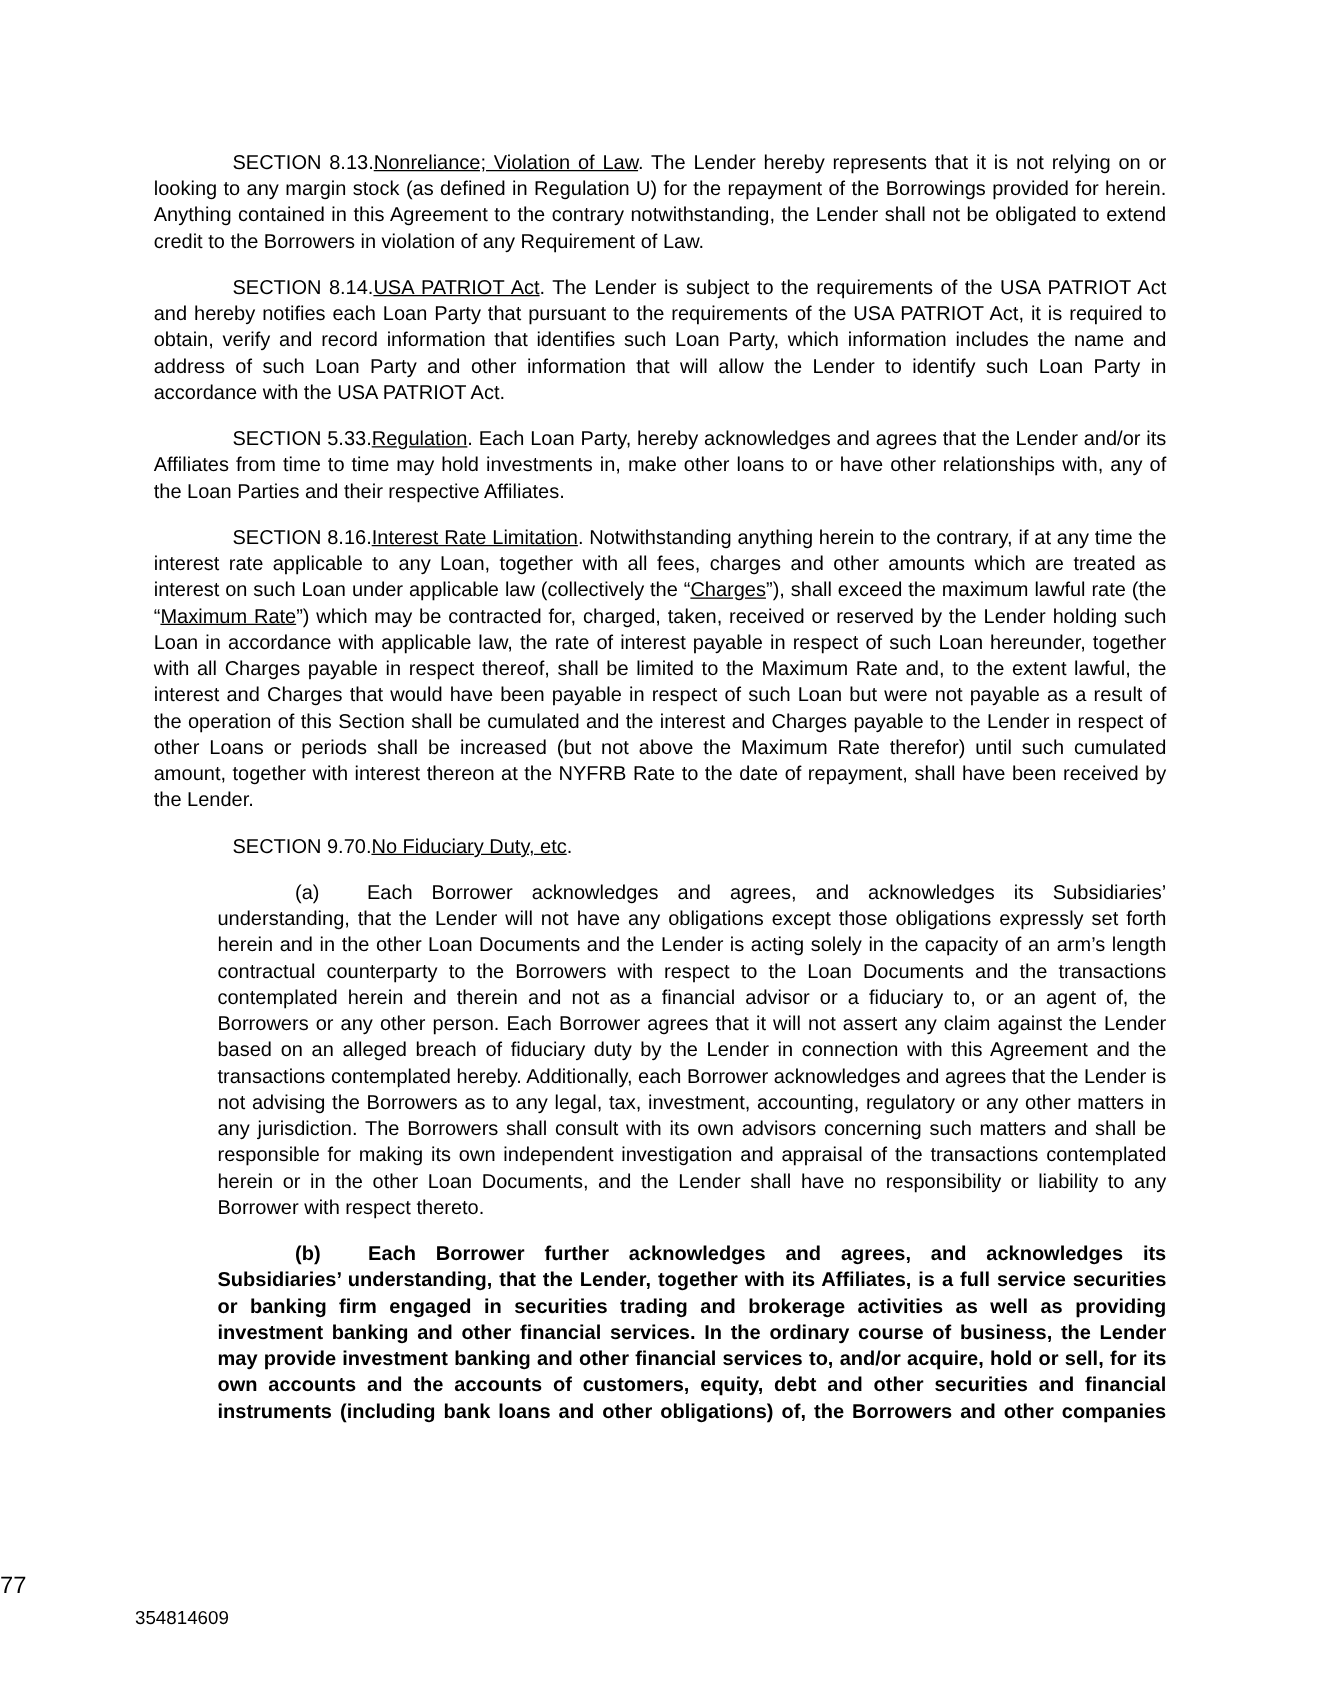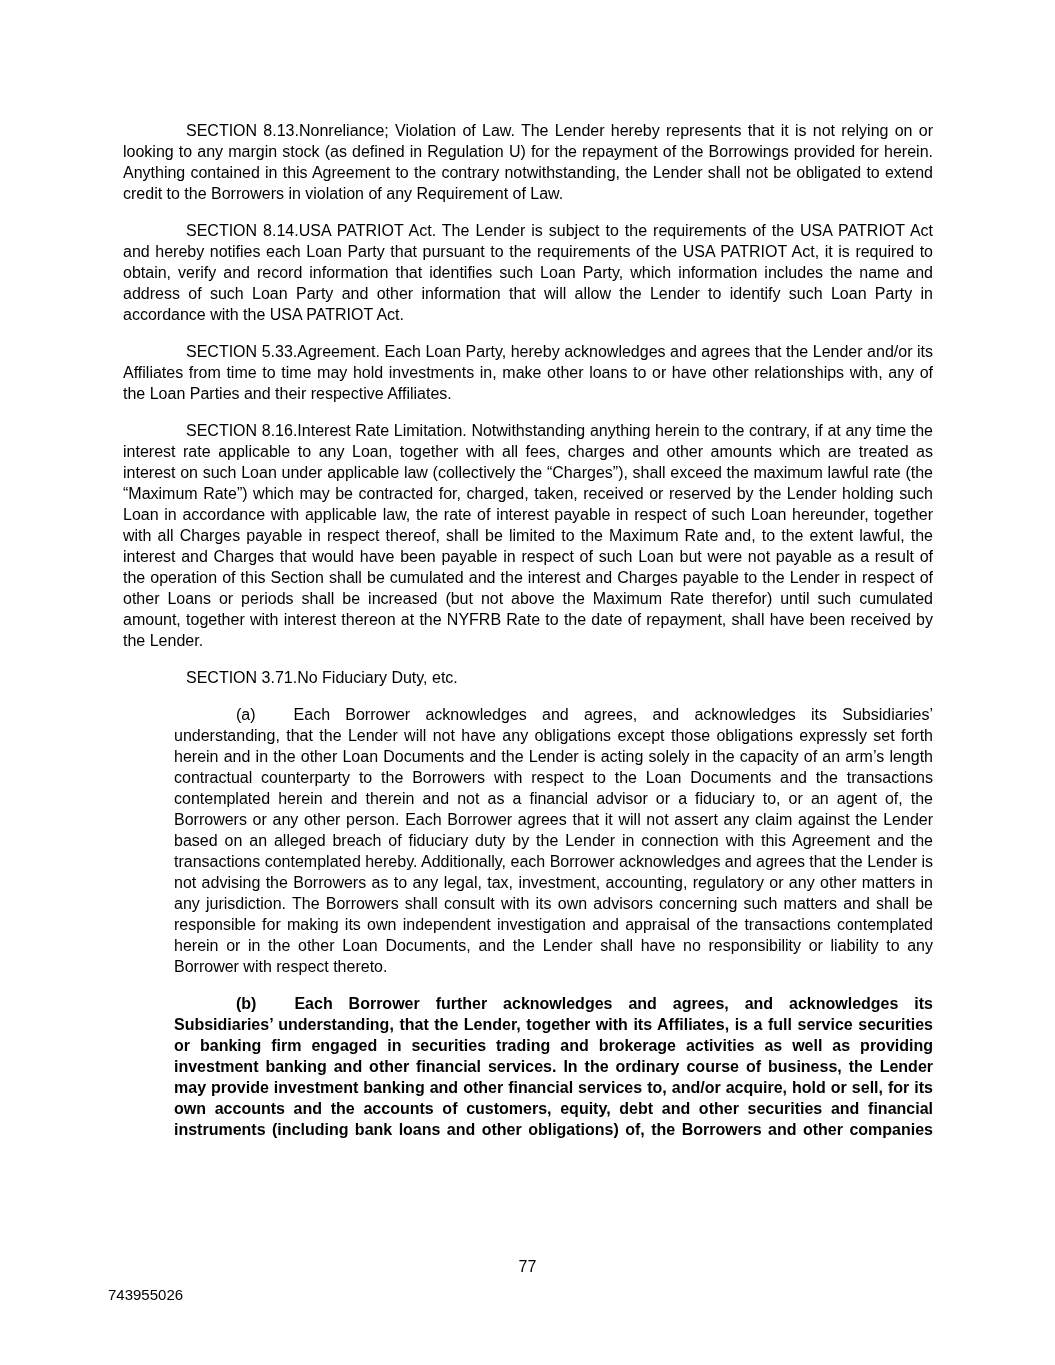--- a/index.html
+++ b/index.html
@@ -17,44 +17,43 @@
     left: 123px;
     top: 120px;
     width: 810px;
     font-size: 16px;
     line-height: 21px;
     text-align: justify;
   }
   .para { margin: 0 0 16px 0; text-indent: 63px; }
   .para.sub { margin-left: 51px; text-indent: 62px; }
   .para.cont { text-align-last: justify; font-weight: bold; }
-  .u { }
+  .u { text-decoration: underline; }
   .tab { display: inline-block; width: 38px; }
   .page-number {
     position: absolute;
     left: 0; right: 0;
     top: 1258px;
-    text-align: center;
-    font-size: 16px;
+    font-size: 19px;
   }
   .doc-id {
     position: absolute;
     left: 108px;
     top: 1286px;
     font-size: 15px;
   }
 </style>
 </head>
 <body>
 
 <div class="page">
   <div class="doc-body" id="doc-body">
       <div class="para section"><span>SECTION 8.13.</span><span class="u">Nonreliance; Violation of Law</span><span>. The Lender hereby represents that it is not relying on or looking to any margin stock (as defined in Regulation U) for the repayment of the Borrowings provided for herein. Anything contained in this Agreement to the contrary notwithstanding, the Lender shall not be obligated to extend credit to the Borrowers in violation of any Requirement of Law.</span></div>
       <div class="para section"><span>SECTION 8.14.</span><span class="u">USA PATRIOT Act</span><span>. The Lender is subject to the requirements of the USA PATRIOT Act and hereby notifies each Loan Party that pursuant to the requirements of the USA PATRIOT Act, it is required to obtain, verify and record information that identifies such Loan Party, which information includes the name and address of such Loan Party and other information that will allow the Lender to identify such Loan Party in accordance with the USA PATRIOT Act.</span></div>
-      <div class="para section"><span>SECTION 5.33.</span><span class="u">Agreement</span><span>. Each Loan Party, hereby acknowledges and agrees that the Lender and/or its Affiliates from time to time may hold investments in, make other loans to or have other relationships with, any of the Loan Parties and their respective Affiliates.</span></div>
+      <div class="para section"><span>SECTION 5.33.</span><span class="u">Regulation</span><span>. Each Loan Party, hereby acknowledges and agrees that the Lender and/or its Affiliates from time to time may hold investments in, make other loans to or have other relationships with, any of the Loan Parties and their respective Affiliates.</span></div>
       <div class="para section"><span>SECTION 8.16.</span><span class="u">Interest Rate Limitation</span><span>. Notwithstanding anything herein to the contrary, if at any time the interest rate applicable to any Loan, together with all fees, charges and other amounts which are treated as interest on such Loan under applicable law (collectively the “</span><span class="u">Charges</span><span>”), shall exceed the maximum lawful rate (the “</span><span class="u">Maximum Rate</span><span>”) which may be contracted for, charged, taken, received or reserved by the Lender holding such Loan in accordance with applicable law, the rate of interest payable in respect of such Loan hereunder, together with all Charges payable in respect thereof, shall be limited to the Maximum Rate and, to the extent lawful, the interest and Charges that would have been payable in respect of such Loan but were not payable as a result of the operation of this Section shall be cumulated and the interest and Charges payable to the Lender in respect of other Loans or periods shall be increased (but not above the Maximum Rate therefor) until such cumulated amount, together with interest thereon at the NYFRB Rate to the date of repayment, shall have been received by the Lender.</span></div>
-      <div class="para section"><span>SECTION 3.71.</span><span class="u">No Fiduciary Duty, etc</span><span>.</span></div>
+      <div class="para section"><span>SECTION 9.70.</span><span class="u">No Fiduciary Duty, etc</span><span>.</span></div>
       <div class="para sub"><span>(a)</span><span class="tab"></span><span>Each Borrower acknowledges and agrees, and acknowledges its Subsidiaries’ understanding, that the Lender will not have any obligations except those obligations expressly set forth herein and in the other Loan Documents and the Lender is acting solely in the capacity of an arm’s length contractual counterparty to the Borrowers with respect to the Loan Documents and the transactions contemplated herein and therein and not as a financial advisor or a fiduciary to, or an agent of, the Borrowers or any other person. Each Borrower agrees that it will not assert any claim against the Lender based on an alleged breach of fiduciary duty by the Lender in connection with this Agreement and the transactions contemplated hereby. Additionally, each Borrower acknowledges and agrees that the Lender is not advising the Borrowers as to any legal, tax, investment, accounting, regulatory or any other matters in any jurisdiction. The Borrowers shall consult with its own advisors concerning such matters and shall be responsible for making its own independent investigation and appraisal of the transactions contemplated herein or in the other Loan Documents, and the Lender shall have no responsibility or liability to any Borrower with respect thereto.</span></div>
       <div class="para sub cont"><span>(b)</span><span class="tab"></span><span>Each Borrower further acknowledges and agrees, and acknowledges its Subsidiaries’ understanding, that the Lender, together with its Affiliates, is a full service securities or banking firm engaged in securities trading and brokerage activities as well as providing investment banking and other financial services. In the ordinary course of business, the Lender may provide investment banking and other financial services to, and/or acquire, hold or sell, for its own accounts and the accounts of customers, equity, debt and other securities and financial instruments (including bank loans and other obligations) of, the Borrowers and other companies</span></div>
     </div>
   <div class="page-number">77</div>
-  <div class="doc-id">743955026</div>
+  <div class="doc-id">354814609</div>
 </div>
 
 </body></html>

